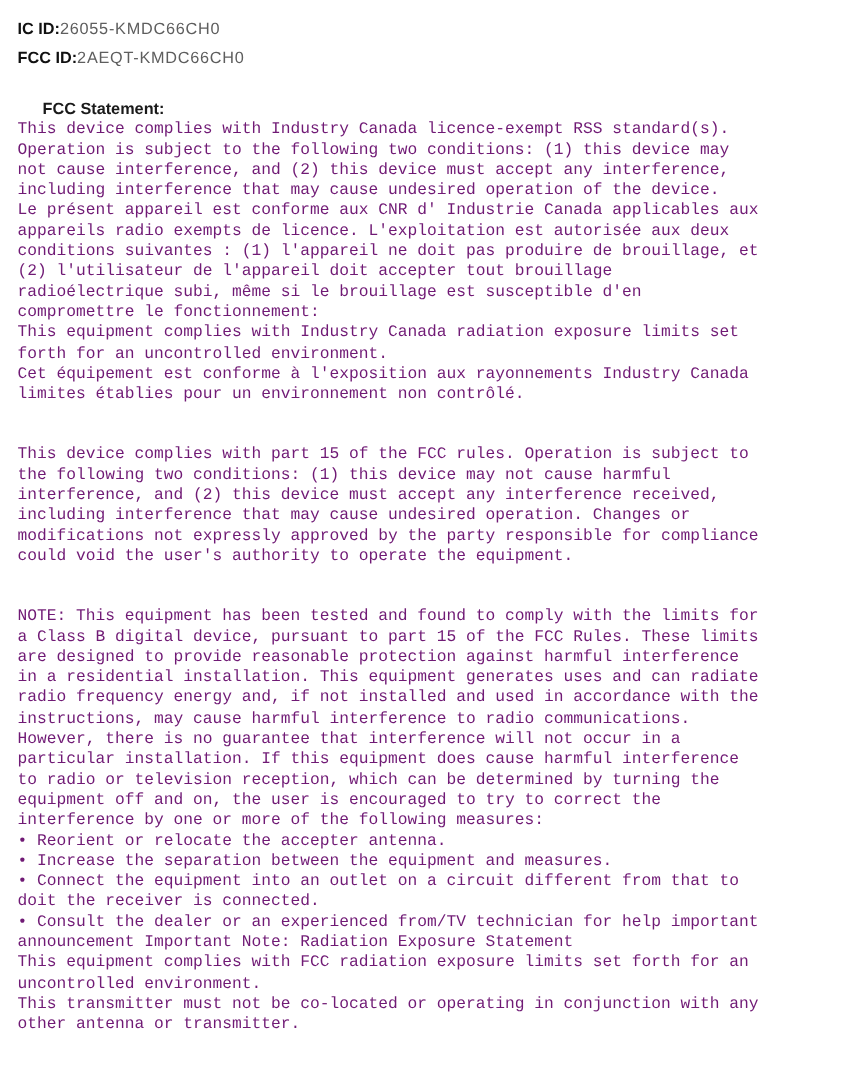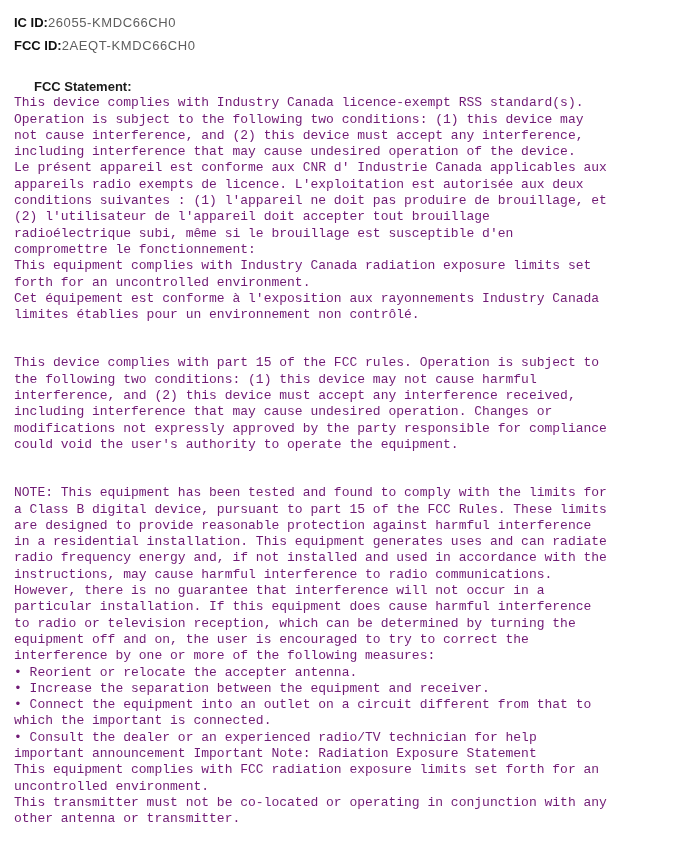--- a/index.html
+++ b/index.html
@@ -65,20 +65,20 @@
   <p class="body-par">Operation is subject to the following two conditions: (1) this device may not cause interference, and (2) this device must accept any interference, including interference that may cause undesired operation of the device.</p>
   <p class="body-par">Le présent appareil est conforme aux CNR d' Industrie Canada applicables aux appareils radio exempts de licence. L'exploitation est autorisée aux deux conditions suivantes : (1) l'appareil ne doit pas produire de brouillage, et (2) l'utilisateur de l'appareil doit accepter tout brouillage radioélectrique subi, même si le brouillage est susceptible d'en compromettre le fonctionnement:</p>
   <p class="body-par">This equipment complies with Industry Canada radiation exposure limits set forth for an uncontrolled environment.</p>
   <p class="body-par">Cet équipement est conforme à l'exposition aux rayonnements Industry Canada limites établies pour un environnement non contrôlé.</p>
 
   <p class="body-par gap-above">This device complies with part 15 of the FCC rules. Operation is subject to the following two conditions: (1) this device may not cause harmful interference, and (2) this device must accept any interference received, including interference that may cause undesired operation. Changes or modifications not expressly approved by the party responsible for compliance could void the user's authority to operate the equipment.</p>
 
   <p class="body-par gap-above">NOTE: This equipment has been tested and found to comply with the limits for a Class B digital device, pursuant to part 15 of the FCC Rules. These limits are designed to provide reasonable protection against harmful interference in a residential installation. This equipment generates uses and can radiate radio frequency energy and, if not installed and used in accordance with the instructions, may cause harmful interference to radio communications. However, there is no guarantee that interference will not occur in a particular installation. If this equipment does cause harmful interference to radio or television reception, which can be determined by turning the equipment off and on, the user is encouraged to try to correct the interference by one or more of the following measures:</p>
 
   <p class="body-par">• Reorient or relocate the accepter antenna.</p>
-  <p class="body-par">• Increase the separation between the equipment and receiver.</p>
-  <p class="body-par">• Connect the equipment into an outlet on a circuit different from that to which the important is connected.</p>
-  <p class="body-par">• Consult the dealer or an experienced radio/TV technician for help important announcement Important Note: Radiation Exposure Statement</p>
+  <p class="body-par">• Increase the separation between the equipment and measures.</p>
+  <p class="body-par">• Connect the equipment into an outlet on a circuit different from that to doit the receiver is connected.</p>
+  <p class="body-par">• Consult the dealer or an experienced from/TV technician for help important announcement Important Note: Radiation Exposure Statement</p>
 
   <p class="body-par">This equipment complies with FCC radiation exposure limits set forth for an uncontrolled environment.</p>
   <p class="body-par">This transmitter must not be co-located or operating in conjunction with any other antenna or transmitter.</p>
 
 </div>
 
 </body></html>

